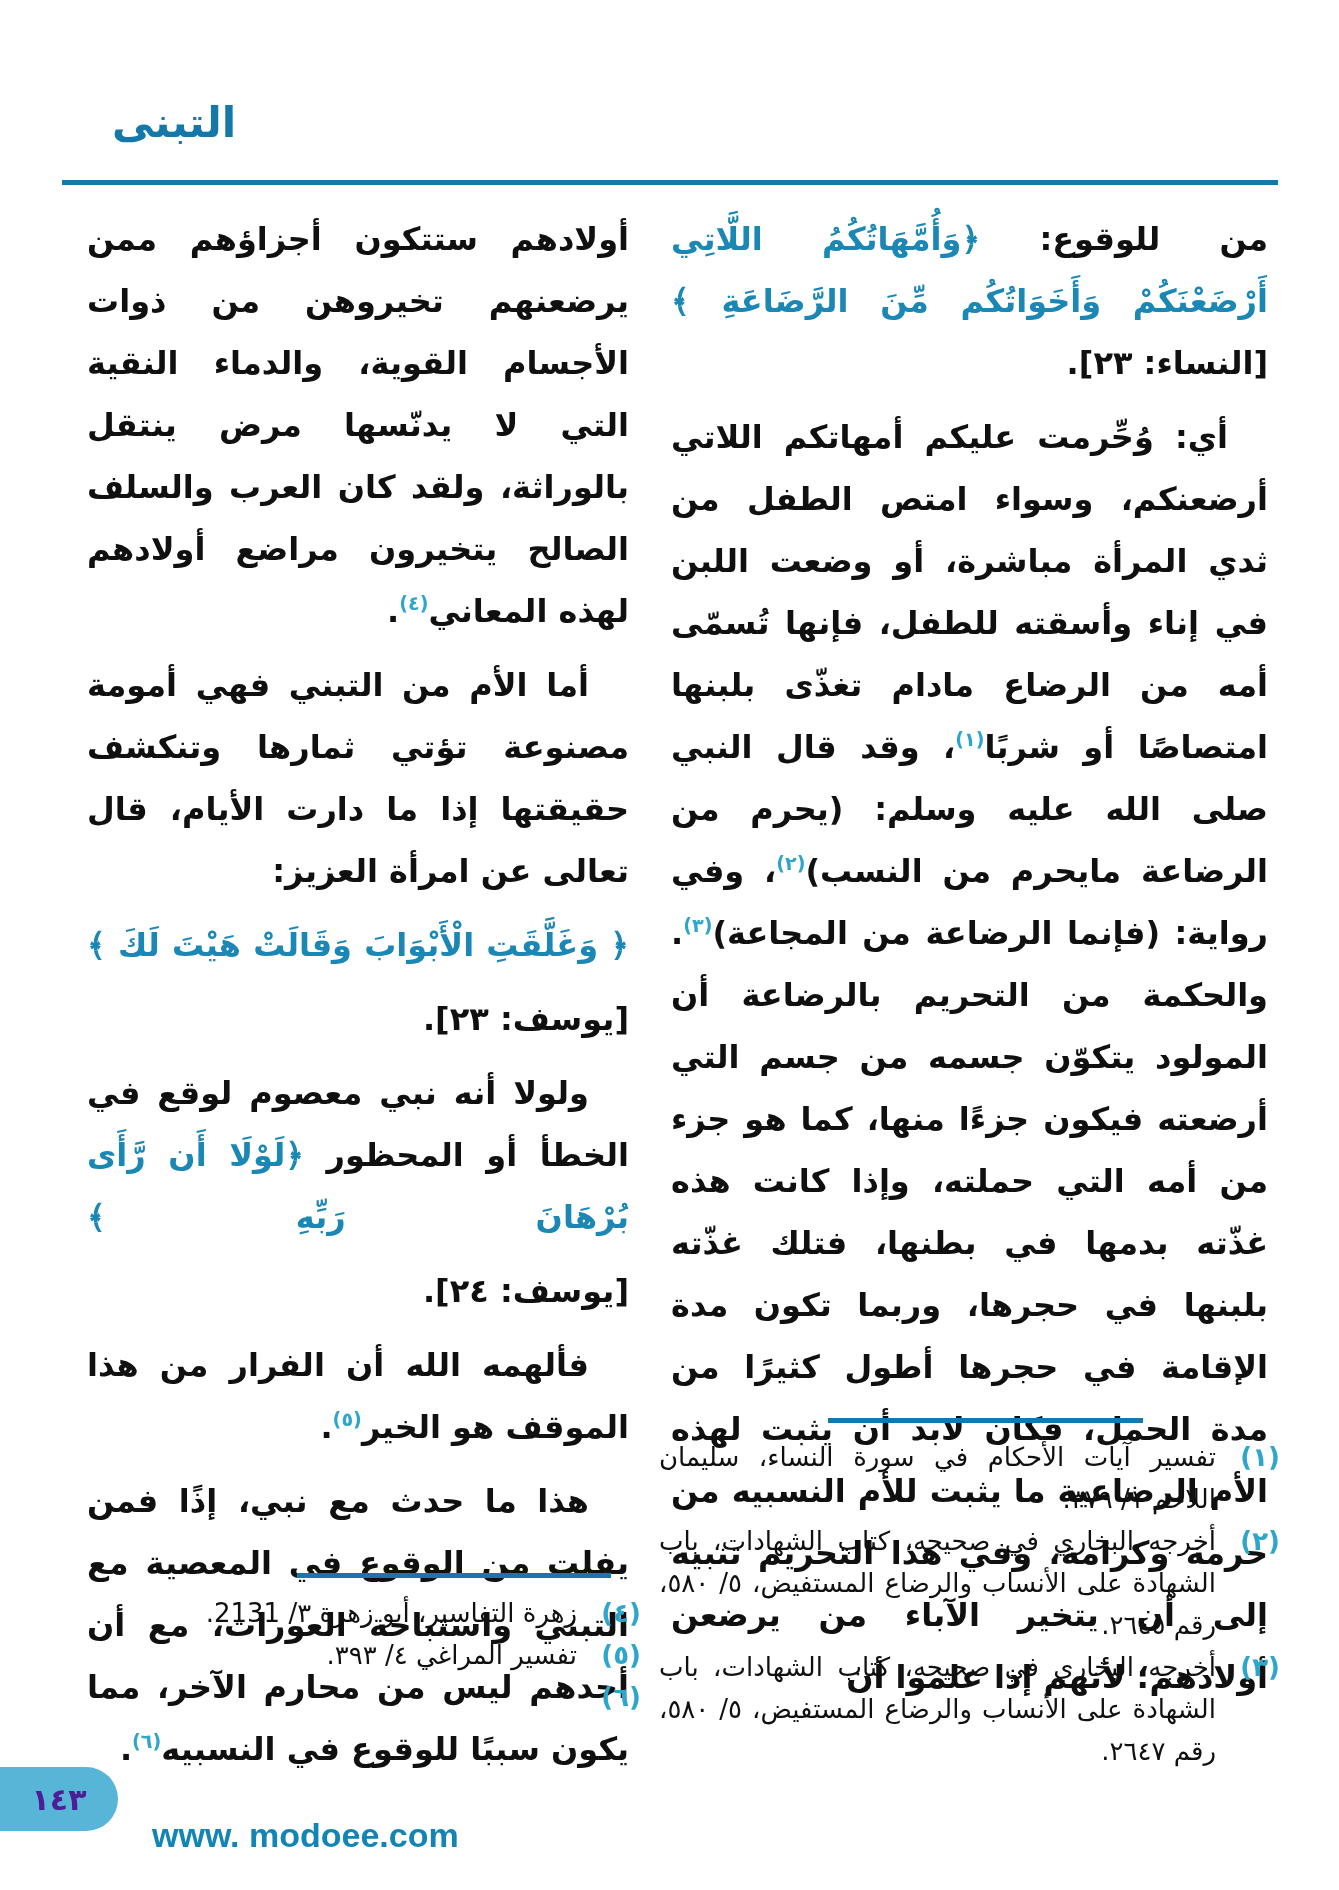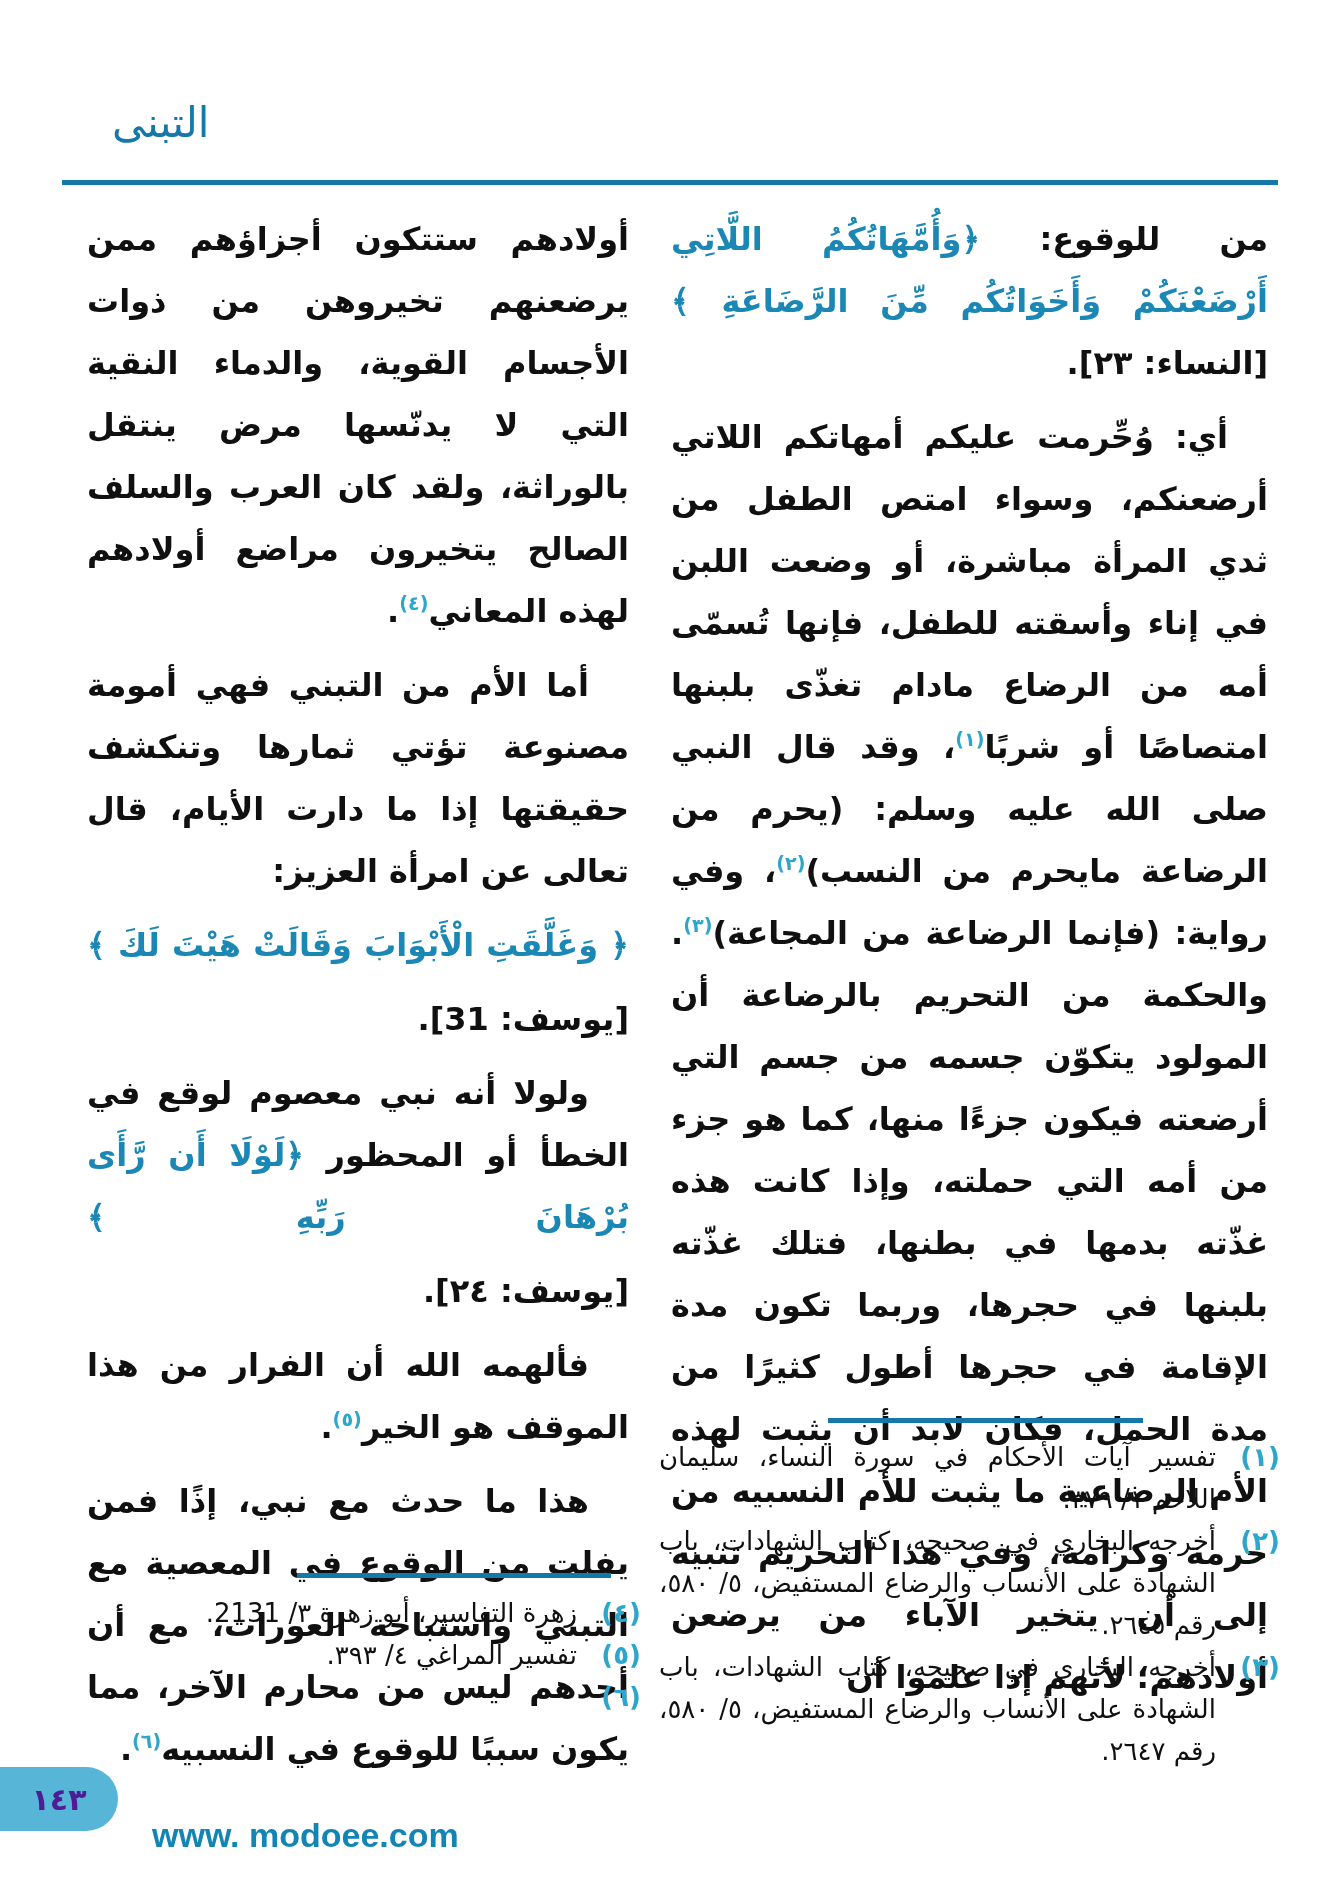--- a/index.html
+++ b/index.html
@@ -10,21 +10,21 @@
     margin:0 auto;
     direction:rtl;
     font-family:"DejaVu Sans", sans-serif;
     color:var(--text, #101010);
     overflow:hidden;
   }
   .header-title {
     position:absolute;
     left:112px; top:98px;
     font-size:42px;
-    font-weight:normal;
+    font-weight:bold;
     color:var(--accent);
     line-height:1.2;
     text-align:right;
   }
   .header-rule {
     position:absolute;
     left:62px; top:180px;
     width:1216px; height:5px;
     background:var(--accent);
   }
@@ -109,21 +109,21 @@
 
   <div class="col col-right" id="col-right-text">
       <p class="para"><span class="run run-text">من للوقوع: </span><span class="run run-quran">﴿وَأُمَّهَاتُكُمُ اللَّاتِي أَرْضَعْنَكُمْ وَأَخَوَاتُكُم مِّنَ الرَّضَاعَةِ ﴾</span><span class="run run-text"> [النساء: ٢٣].</span></p>
       <p class="para indent"><span class="run run-text">أي: وُحِّرمت عليكم أمهاتكم اللاتي أرضعنكم، وسواء امتص الطفل من ثدي المرأة مباشرة، أو وضعت اللبن في إناء وأسقته للطفل، فإنها تُسمّى أمه من الرضاع مادام تغذّى بلبنها امتصاصًا أو شربًا</span><span class="run run-ref">(١)</span><span class="run run-text">، وقد قال النبي صلى الله عليه وسلم: </span><span class="run run-hadith">(يحرم من الرضاعة مايحرم من النسب)</span><span class="run run-ref">(٢)</span><span class="run run-text">، وفي رواية: </span><span class="run run-hadith">(فإنما الرضاعة من المجاعة)</span><span class="run run-ref">(٣)</span><span class="run run-text">. والحكمة من التحريم بالرضاعة أن المولود يتكوّن جسمه من جسم التي أرضعته فيكون جزءًا منها، كما هو جزء من أمه التي حملته، وإذا كانت هذه غذّته بدمها في بطنها، فتلك غذّته بلبنها في حجرها، وربما تكون مدة الإقامة في حجرها أطول كثيرًا من مدة الحمل، فكان لابد أن يثبت لهذه الأم الرضاعية ما يثبت للأم النسبيه من حرمة وكرامة، وفي هذا التحريم تنبيه إلى أن يتخير الآباء من يرضعن أولادهم؛ لأنهم إذا علموا أن</span></p>
     </div>
 
   <div class="col col-left" id="col-left-text">
       <p class="para"><span class="run run-text">أولادهم ستتكون أجزاؤهم ممن يرضعنهم تخيروهن من ذوات الأجسام القوية، والدماء النقية التي لا يدنّسها مرض ينتقل بالوراثة، ولقد كان العرب والسلف الصالح يتخيرون مراضع أولادهم لهذه المعاني</span><span class="run run-ref">(٤)</span><span class="run run-text">.</span></p>
       <p class="para indent"><span class="run run-text">أما الأم من التبني فهي أمومة مصنوعة تؤتي ثمارها وتنكشف حقيقتها إذا ما دارت الأيام، قال تعالى عن امرأة العزيز:</span></p>
       <p class="para stretch"><span class="run run-quran">﴿ وَغَلَّقَتِ الْأَبْوَابَ وَقَالَتْ هَيْتَ لَكَ ﴾</span></p>
-      <p class="para"><span class="run run-text">[يوسف: 31].</span></p>
+      <p class="para"><span class="run run-text">[يوسف: ٢٣].</span></p>
       <p class="para indent stretch"><span class="run run-text">ولولا أنه نبي معصوم لوقع في الخطأ أو المحظور </span><span class="run run-quran">﴿لَوْلَا أَن رَّأَى بُرْهَانَ رَبِّهِ ﴾</span></p>
       <p class="para"><span class="run run-text">[يوسف: ٢٤].</span></p>
       <p class="para indent"><span class="run run-text">فألهمه الله أن الفرار من هذا الموقف هو الخير</span><span class="run run-ref">(٥)</span><span class="run run-text">.</span></p>
       <p class="para indent"><span class="run run-text">هذا ما حدث مع نبي، إذًا فمن يفلت من الوقوع في المعصية مع التبني واستباحة العورات، مع أن أحدهم ليس من محارم الآخر، مما يكون سببًا للوقوع في النسبيه</span><span class="run run-ref">(٦)</span><span class="run run-text">.</span></p>
     </div>
 
   <div class="fn-sep fn-sep-right"></div>
 
   <div class="footnotes fn-right" id="fn-right">
       <div class="footnote">

